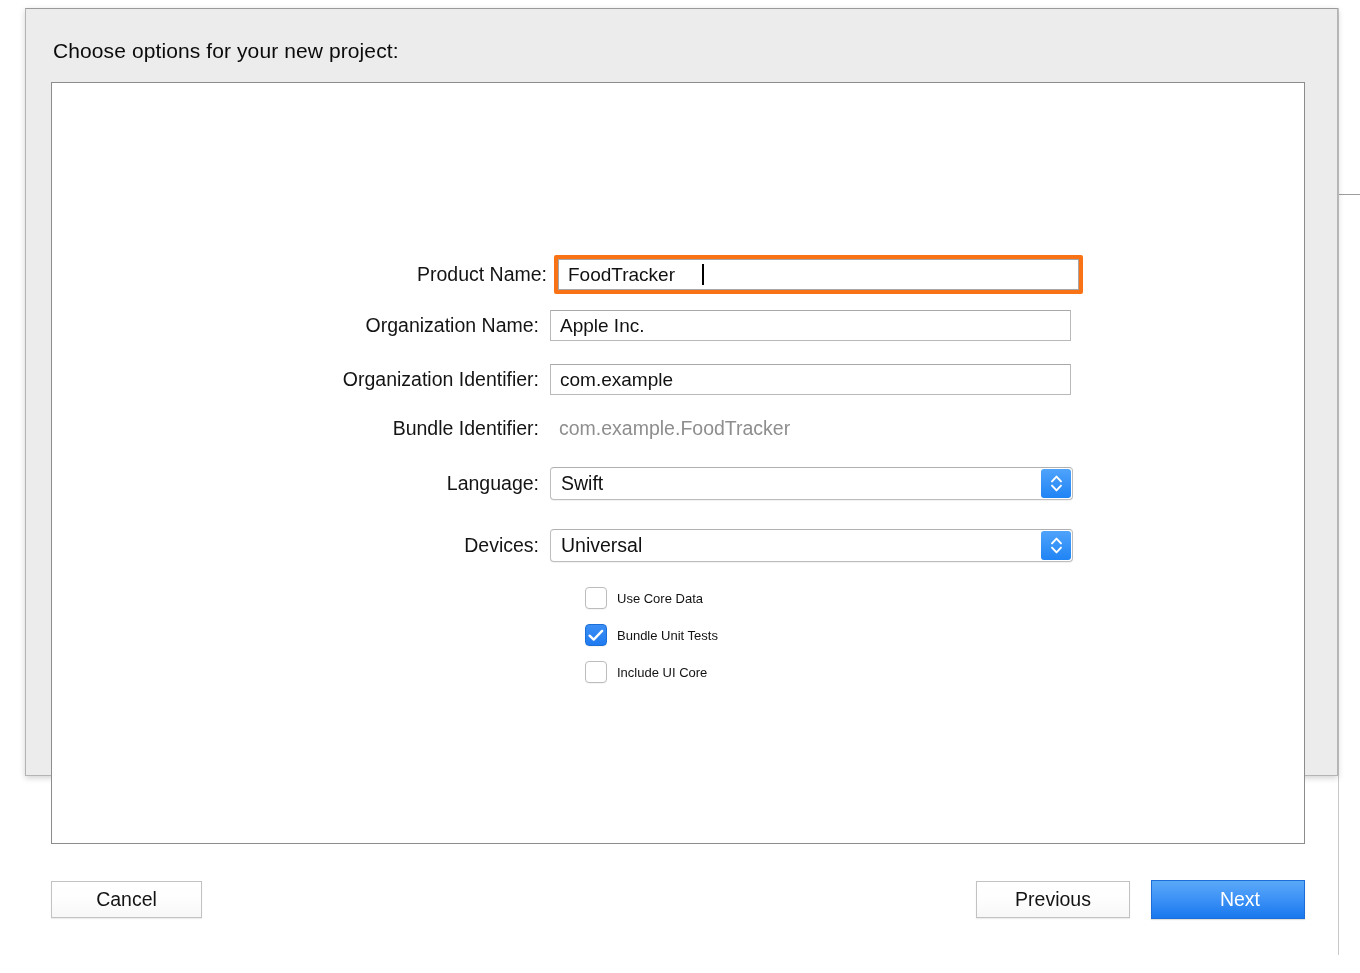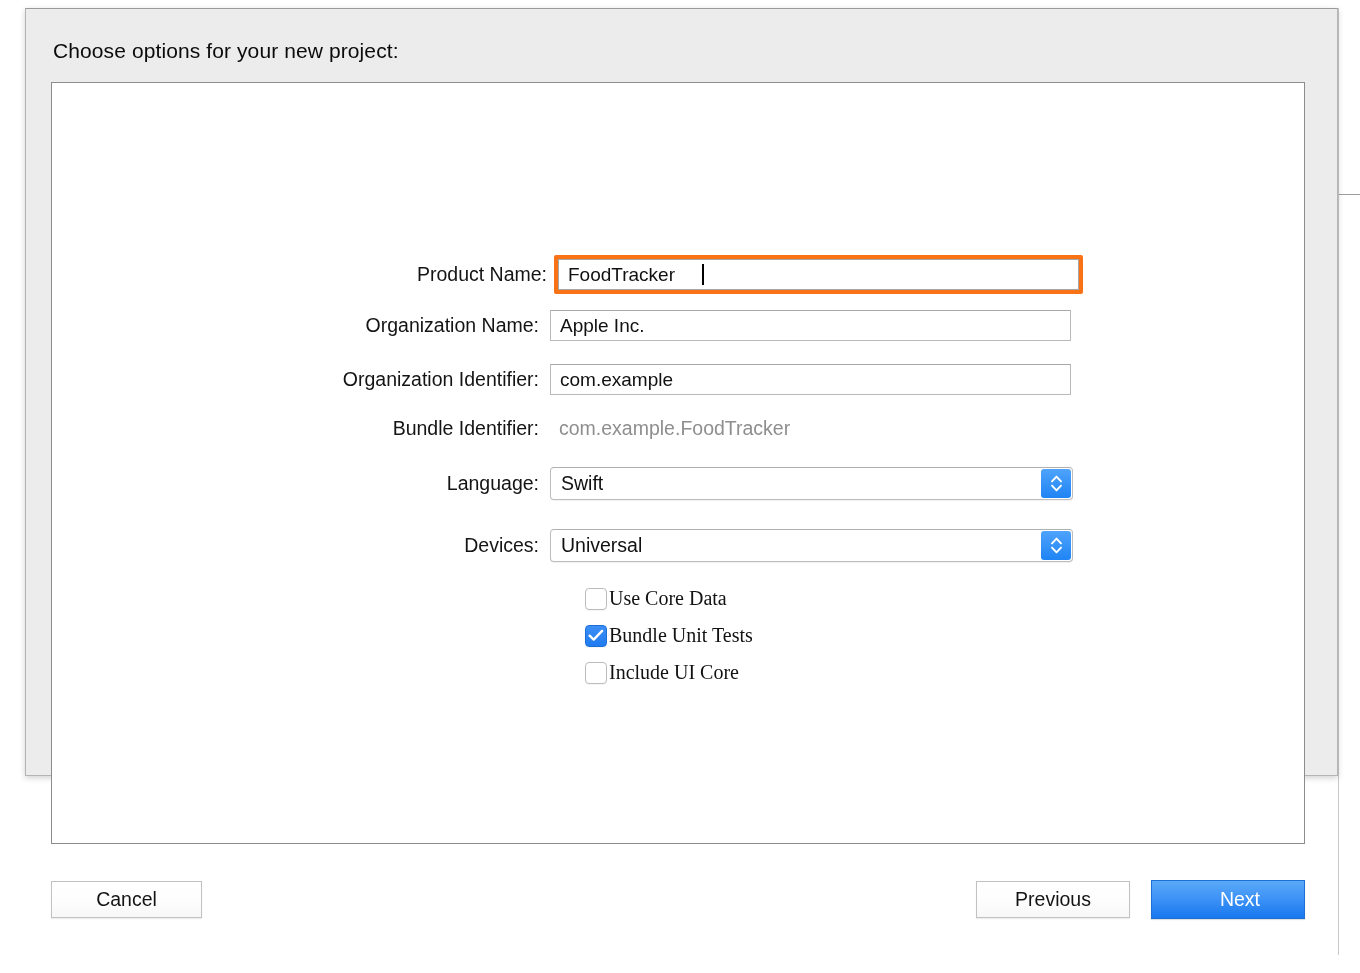--- a/index.html
+++ b/index.html
@@ -207,25 +207,24 @@
     display: flex;
     align-items: center;
     justify-content: center;
   }
   .cbox.checked {
     background: linear-gradient(to bottom, #3d8ff5 0%, #1f7bf0 100%);
     border-color: #1d6fd8;
   }
   .cbox svg { display: block; }
   .cb-label {
-    font-size: 20px;
+    font-size: 13px;
     color: #121212;
-    margin-left: 2px;
-    white-space: nowrap;
-    font-family: Liberation Serif, serif;
+    margin-left: 10px;
+    white-space: nowrap;
   }
 
   
   .btn {
     position: absolute;
     box-sizing: border-box;
     border-radius: 0;
     font-size: 19.5px;
     font-family: "Liberation Sans", sans-serif;
     display: flex;

